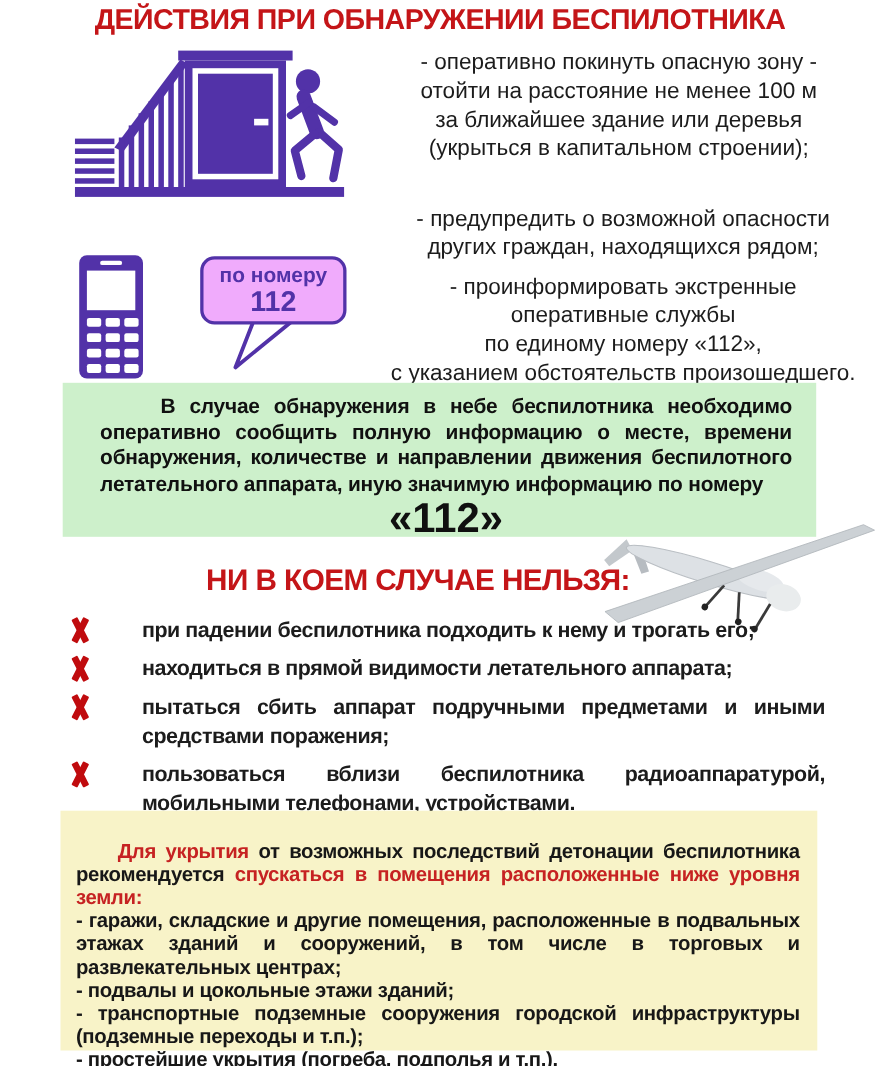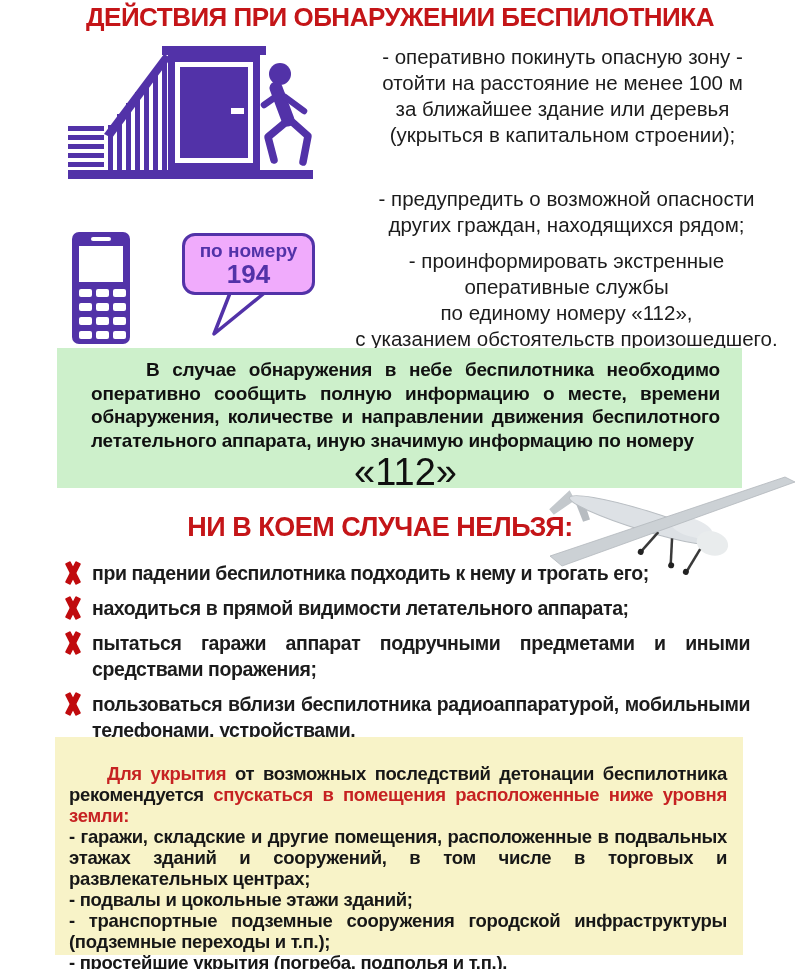--- a/index.html
+++ b/index.html
@@ -40,39 +40,39 @@
   .speech-bubble .bubble-line2{font-size:26px;line-height:27px;}
   .notice-box{
     position:absolute;left:57px;top:348px;width:685px;height:140px;
     background:var(--green_bg);box-sizing:border-box;padding:10px 22px 0 34px;
   }
   .notice-text{
     font-size:19px;font-weight:bold;line-height:23.5px;text-align:justify;
     text-indent:55px;color:#101010;letter-spacing:-0.2px;
   }
   .notice-number{
-    font-size:38px;font-weight:normal;line-height:40px;text-align:center;color:#101010;
+    font-size:38px;font-weight:bold;line-height:40px;text-align:center;color:#101010;
   }
   .prohibit-heading{
     position:absolute;left:0;top:512px;width:760px;text-align:center;
     font-size:27px;font-weight:bold;color:var(--accent_red);letter-spacing:-0.5px;
   }
   .drone-image{position:absolute;left:548px;top:476px;z-index:1;}
   .x-list{position:absolute;left:62px;top:560px;width:688px;}
   .x-item{display:flex;margin-bottom:9px;}
   .x-mark{position:relative;flex:0 0 20px;height:24px;margin-right:10px;margin-top:1px;}
   .x-mark::before,.x-mark::after{
     content:"";position:absolute;left:8px;top:0;width:6px;height:24px;
     background:var(--x_red);border-radius:1px;
   }
   .x-mark::before{transform:rotate(27deg);}
   .x-mark::after{transform:rotate(-27deg);}
   .x-text{
     font-size:19.5px;font-weight:bold;line-height:26px;color:var(--text_dark);
-    letter-spacing:-0.4px;flex:1 1 auto;
+    letter-spacing:-0.4px;flex:1 1 auto;margin-left:37px;
   }
   .x-text.justify{text-align:justify;}
   .shelter-box{
     position:absolute;left:55px;top:737px;width:688px;height:218px;
     background:var(--yellow_bg);box-sizing:border-box;padding:26px 16px 0 14px;
     font-size:18.5px;font-weight:bold;line-height:21px;letter-spacing:-0.3px;color:#171717;
   }
   .shelter-intro{text-align:justify;text-indent:38px;}
   .red-text{color:var(--warn_red);}
   .shelter-item{text-align:justify;}
@@ -145,21 +145,21 @@
       <rect x="14" y="92" width="13" height="8" rx="2"></rect>
         <rect x="31" y="92" width="13" height="8" rx="2"></rect>
         <rect x="48" y="92" width="13" height="8" rx="2"></rect>
       <rect x="14" y="106" width="13" height="8" rx="2"></rect>
         <rect x="31" y="106" width="13" height="8" rx="2"></rect>
         <rect x="48" y="106" width="13" height="8" rx="2"></rect>
     </g>
   </svg>
   <div class="speech-bubble">
     <span class="bubble-line1">по номеру</span>
-    <span class="bubble-line2">194</span>
+    <span class="bubble-line2">112</span>
   </div>
   <div class="action-text action-3">- проинформировать экстренные
 оперативные службы
 по единому номеру «112»,
 с указанием обстоятельств произошедшего.</div>
 
   <div class="notice-box">
     <div class="notice-text">В случае обнаружения в небе беспилотника необходимо оперативно сообщить полную информацию о месте, времени обнаружения, количестве и направлении движения беспилотного летательного аппарата, иную значимую информацию по номеру</div>
     <div class="notice-number">«112»</div>
   </div>
@@ -192,21 +192,21 @@
     <div class="x-item">
       <span class="x-mark"></span>
       <span class="x-text">при падении беспилотника подходить к нему и трогать его;</span>
     </div>
     <div class="x-item">
       <span class="x-mark"></span>
       <span class="x-text">находиться в прямой видимости летательного аппарата;</span>
     </div>
     <div class="x-item">
       <span class="x-mark"></span>
-      <span class="x-text justify">пытаться гаражи аппарат подручными предметами и иными средствами поражения;</span>
+      <span class="x-text justify">пытаться сбить аппарат подручными предметами и иными средствами поражения;</span>
     </div>
     <div class="x-item">
       <span class="x-mark"></span>
       <span class="x-text justify">пользоваться вблизи беспилотника радиоаппаратурой, мобильными телефонами, устройствами.</span>
     </div>
   </div>
 
   <div class="shelter-box">
     <div class="shelter-intro">
       <span class="red-text">Для укрытия</span><span> от возможных последствий детонации беспилотника рекомендуется </span><span class="red-text">спускаться в помещения расположенные ниже уровня земли:</span>

